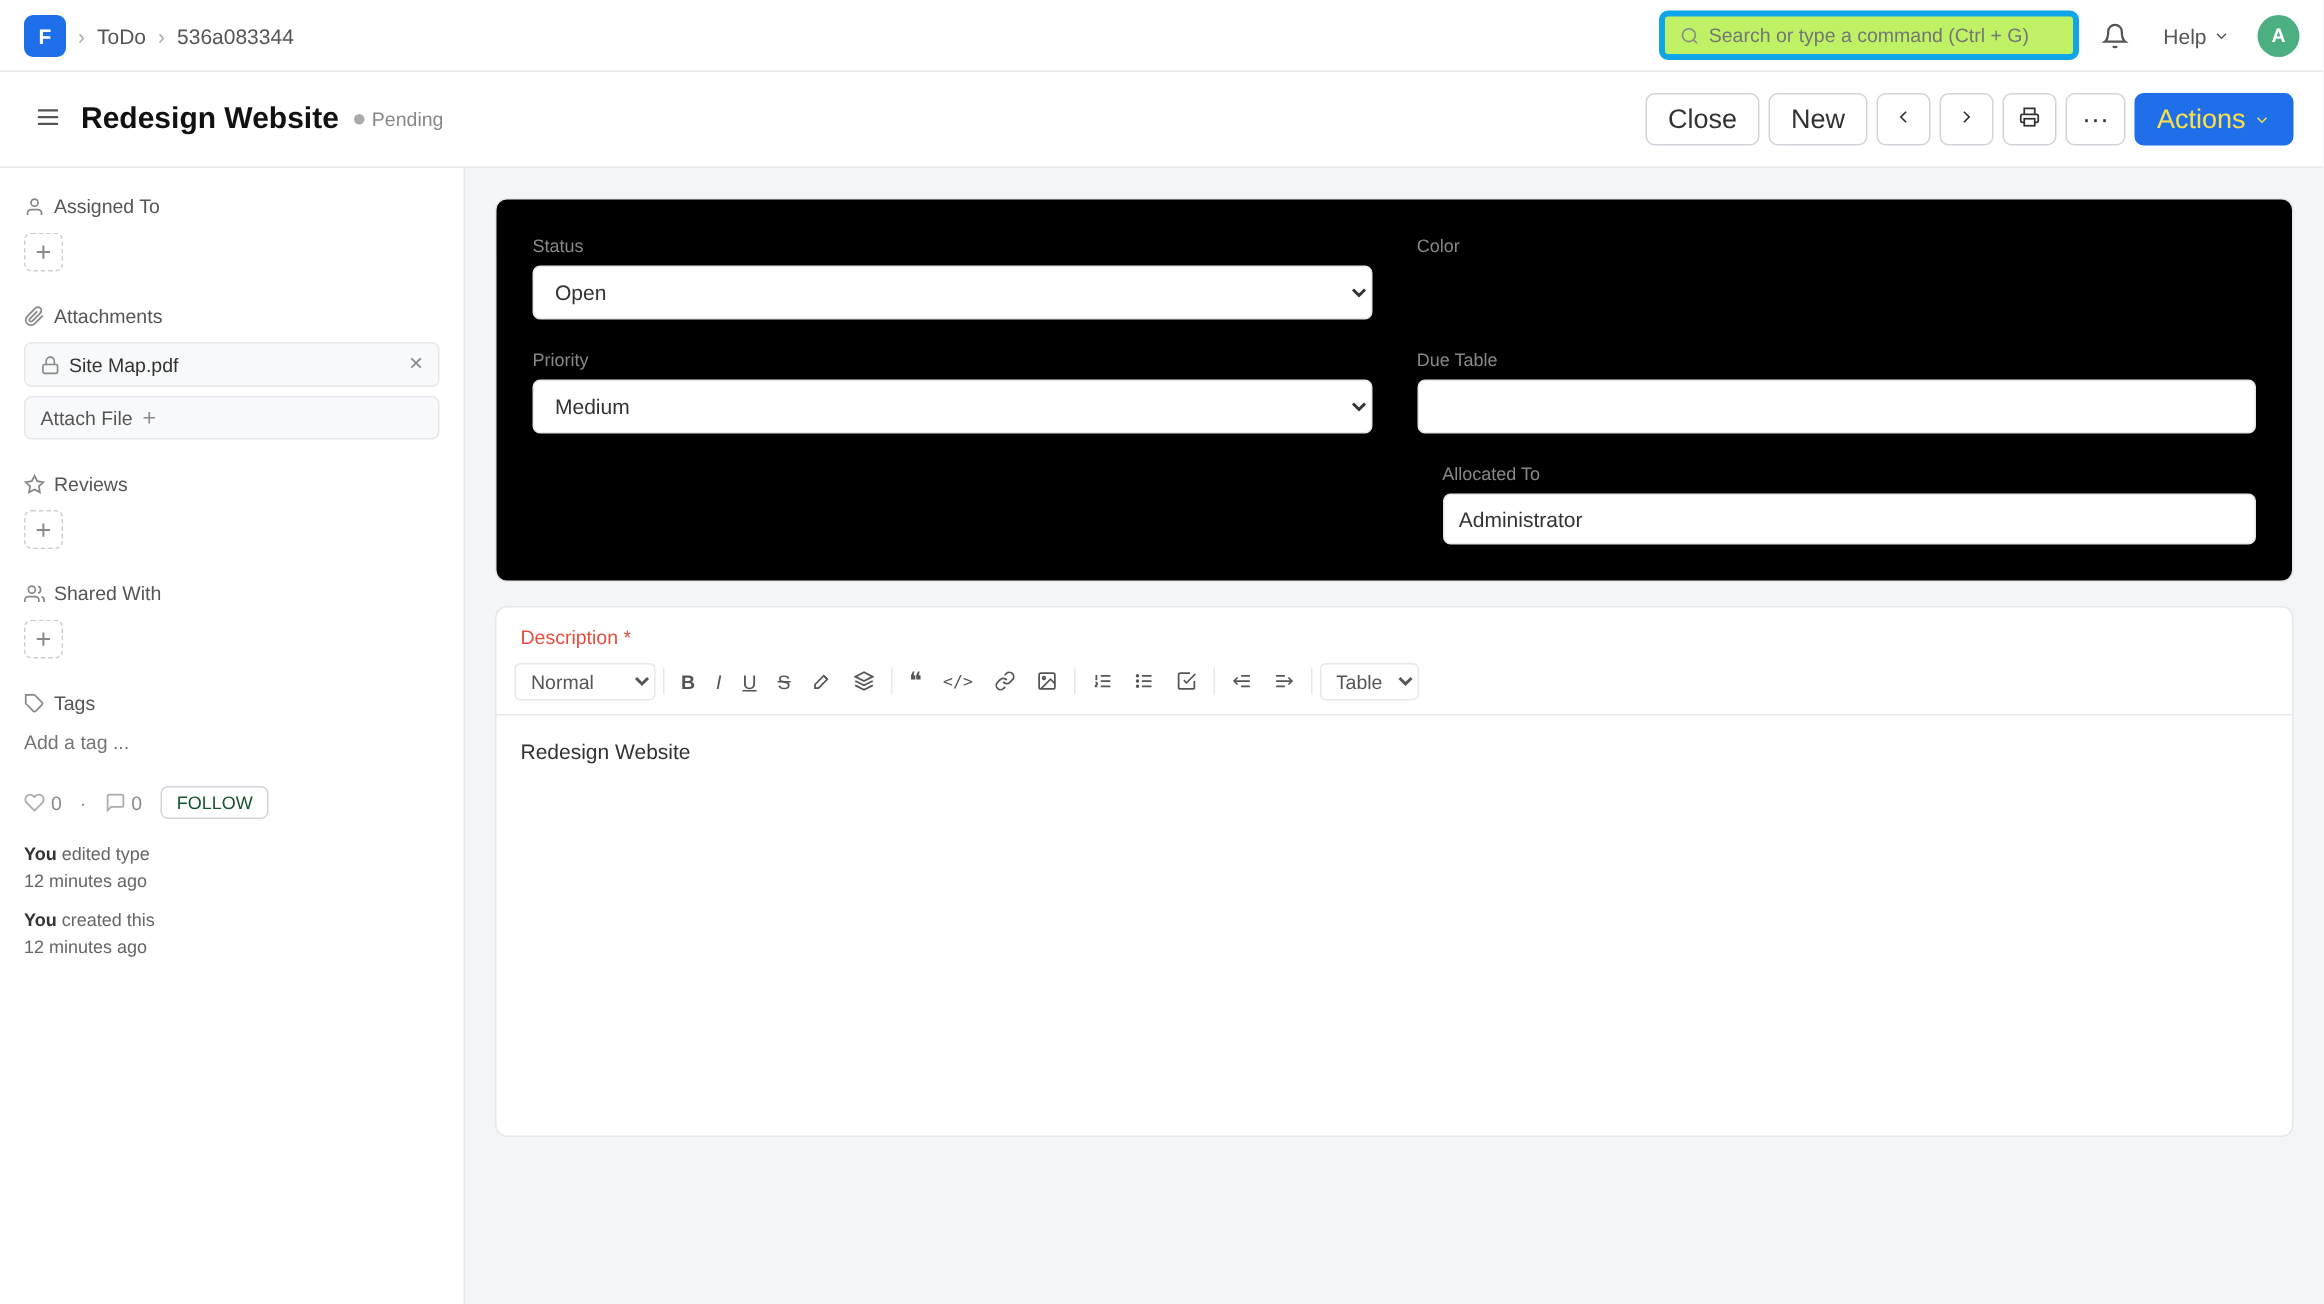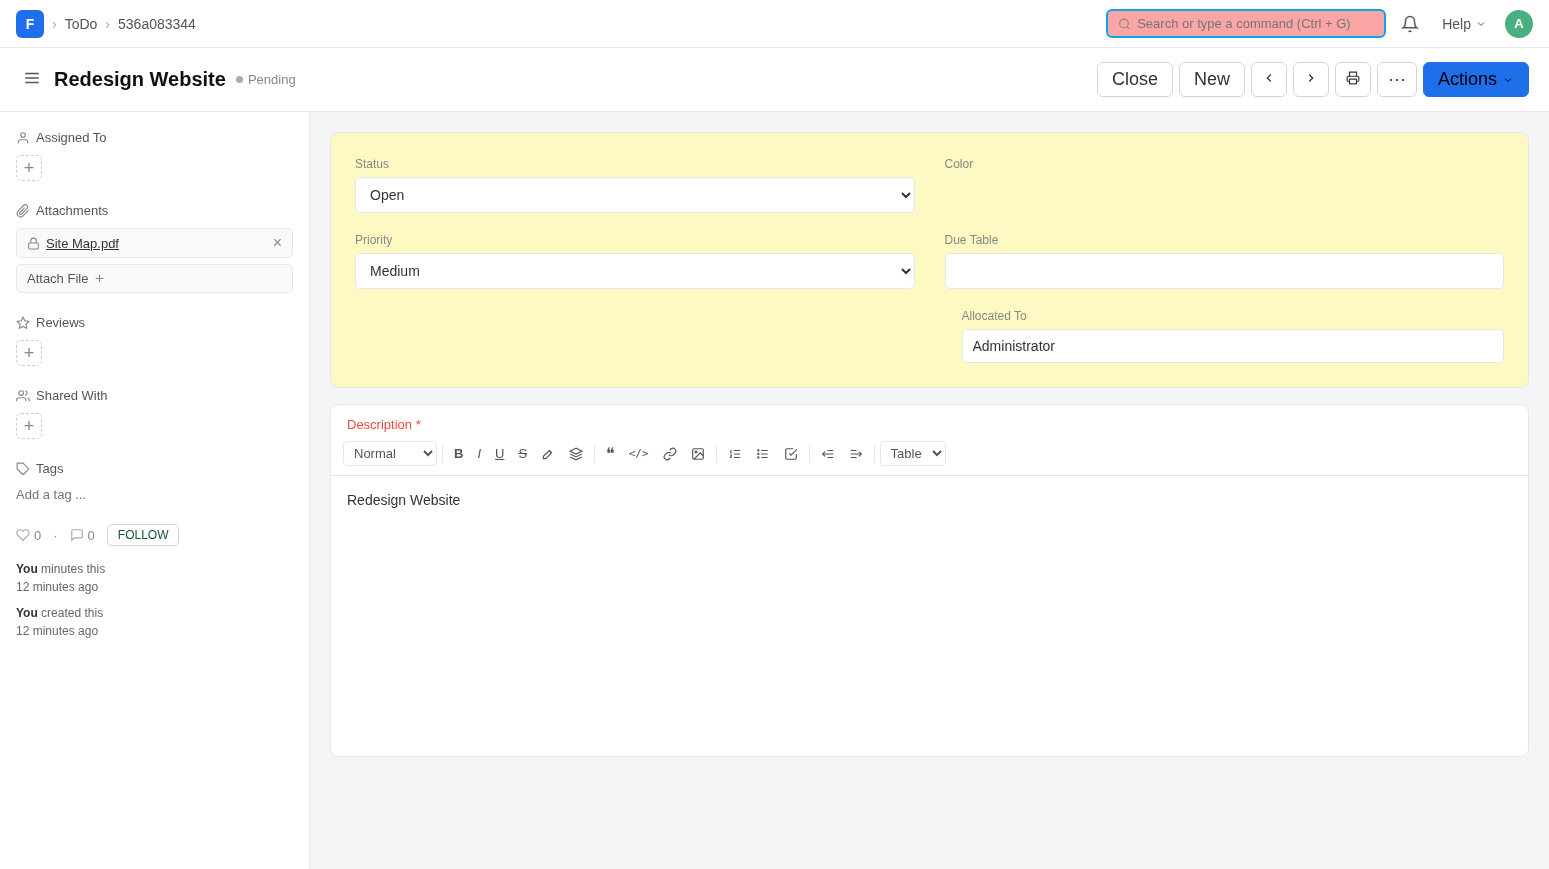--- a/index.html
+++ b/index.html
@@ -14,22 +14,22 @@
     .topnav-left { display: flex; align-items: center; gap: 8px; }
     .app-logo {
       width: 28px; height: 28px; background: #1f6feb; border-radius: 6px;
       display: flex; align-items: center; justify-content: center;
       color: #fff; font-weight: bold; font-size: 14px; flex-shrink: 0;
     }
     .breadcrumb-sep { color: #aaa; font-size: 14px; }
     .breadcrumb-item { color: #555; font-size: 14px; cursor: pointer; }
     .topnav-right { display: flex; align-items: center; gap: 10px; }
     .search-bar {
-      display: flex; align-items: center; background: #fca5a5;
-      border: 2px solid #0ea5e9; border-radius: 6px; padding: 5px 10px;
+      display: flex; align-items: center; background: #bef264;
+      border: 4px solid #0ea5e9; border-radius: 6px; padding: 5px 10px;
       gap: 6px; width: 280px; cursor: text;
     }
     .search-bar input { border: none; background: transparent; outline: none; font-size: 13px; color: #555; width: 100%; }
     .icon-btn {
       background: none; border: none; cursor: pointer; color: #555;
       padding: 5px; border-radius: 5px; display: flex; align-items: center;
     }
     .help-btn {
       display: flex; align-items: center; gap: 4px; background: none;
       border: none; cursor: pointer; color: #555; font-size: 14px;
@@ -54,21 +54,21 @@
       display: flex; align-items: center; gap: 5px;
       color: #888; font-size: 13px;
     }
     .status-dot { width: 7px; height: 7px; border-radius: 50%; background: #aaa; }
     .page-header-right { display: flex; align-items: center; gap: 6px; }
     .btn {
       border: 1px solid #d1d5db; background: #fff; border-radius: 6px;
       padding: 6px 14px; font-size: 18px; cursor: pointer; color: #333;
     }
     .btn-primary {
-      background: #1f6feb; color: #000000; border-color: #1f6feb;
+      background: #1f6feb; color: #fde047; border-color: #1f6feb;
       display: flex; align-items: center; gap: 5px;
     }
     .btn-icon { padding: 6px 10px; }
 
     
     .content-area {
       display: flex; height: calc(100vh - 48px - 55px);
     }
 
     
@@ -88,21 +88,21 @@
       display: flex; align-items: center; justify-content: center;
       color: #888; font-size: 18px;
     }
 
     
     .attachment-item {
       display: flex; align-items: center; justify-content: space-between;
       background: #f8f9fa; border: 1px solid #e5e7eb; border-radius: 5px;
       padding: 6px 10px; margin-bottom: 6px; font-size: 13px;
     }
-    .attachment-item-left { display: flex; align-items: center; gap: 6px; text-decoration: underline; }
+    .attachment-item-left { display: flex; align-items: center; gap: 6px; }
     .remove-btn { background: none; border: none; cursor: pointer; color: #888; font-size: 16px; line-height: 1; }
     .attach-file-btn {
       display: flex; align-items: center; gap: 5px;
       background: #f8f9fa; border: 1px solid #e5e7eb; border-radius: 5px;
       padding: 6px 10px; font-size: 13px; cursor: pointer; color: #555; width: 100%;
     }
 
     
     .tags-input {
       border: none; background: transparent; outline: none;
@@ -123,21 +123,21 @@
     .activity-item { font-size: 12px; color: #666; margin-bottom: 8px; line-height: 1.5; }
     .activity-item strong { color: #333; }
 
     
     .main-content {
       flex: 1; overflow-y: auto; padding: 20px;
     }
 
     
     .form-card {
-      background: #fef9c3; border: 1px solid #e5e7eb; border-radius: 8px;
+      background: #000000; border: 1px solid #e5e7eb; border-radius: 8px;
       padding: 24px; margin-bottom: 16px;
     }
     .form-grid {
       display: grid; grid-template-columns: 1fr 1fr; gap: 20px 30px;
     }
     .form-field label {
       display: block; font-size: 12px; color: #888; margin-bottom: 6px; font-weight: 500;
     }
     .form-select {
       width: 100%; padding: 8px 10px; border: 1px solid #e5e7eb;
@@ -361,21 +361,21 @@
         <span>
           <svg width="14" height="14" fill="none" stroke="#aaa" stroke-width="2" viewBox="0 0 24 24">
               <path d="M21 15a2 2 0 0 1-2 2H7l-4 4V5a2 2 0 0 1 2-2h14a2 2 0 0 1 2 2z"></path>
             </svg>
           <span>0</span>
         </span>
         <button class="follow-btn">FOLLOW</button>
       </div>
 
       <div class="activity-item">
-        <strong>You</strong><span> minutes this</span><br>
+        <strong>You</strong><span> edited type</span><br>
         <span>12 minutes ago</span>
       </div>
       <div class="activity-item">
         <strong>You</strong><span> created this</span><br>
         <span>12 minutes ago</span>
       </div>
     </div>
 
   </aside>
 

